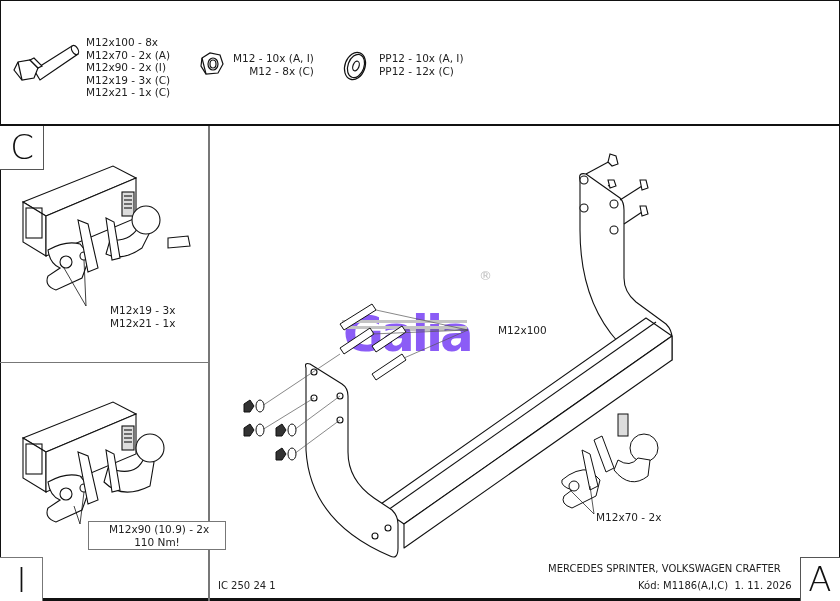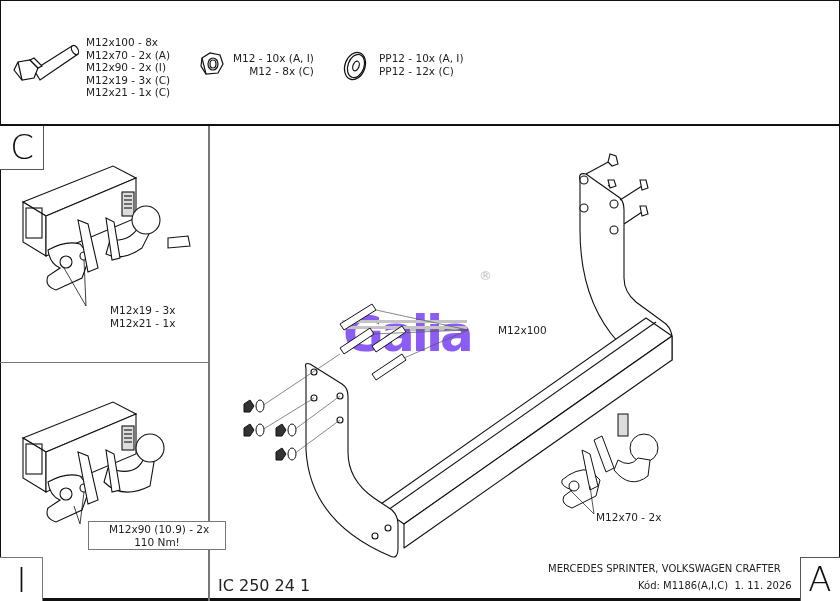--- a/index.html
+++ b/index.html
@@ -226,18 +226,18 @@
       <line x1="360" y1="340" x2="384" y2="364"></line>
       <line x1="380" y1="336" x2="384" y2="364"></line>
     </g>
   </svg>
 
   <div class="txt" style="left:498px;top:324px;">M12x100</div>
   <div class="txt" style="left:596px;top:511px;text-align:center;">M12x70 - 2x</div>
 </section>
 
 <footer>
-  <div class="txt" style="left:218px;top:580px;font-size:16px;">IC 250 24 1</div>
+  <div class="txt" style="left:218px;top:580px;font-size:10px;">IC 250 24 1</div>
   <div class="txt" style="left:548px;top:563px;font-size:10px;">MERCEDES SPRINTER, VOLKSWAGEN CRAFTER</div>
   <div class="txt" style="left:638px;top:580px;font-size:10px;white-space:pre;">Kód: M1186(A,I,C)  1. 11. 2026</div>
   <div class="lbl-box" style="left:800px;top:557px;width:40px;height:44px;border-right:none;border-bottom:none;border-color:#555;"></div>
   <div class="letter" style="left:800px;top:562px;width:40px;">A</div>
 </footer>
 
 </body></html>

